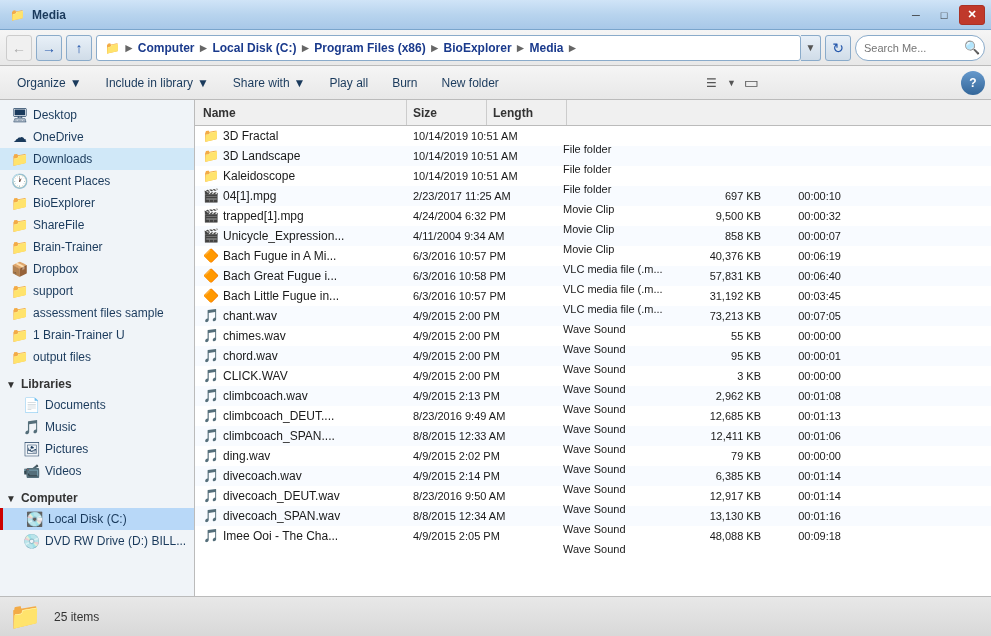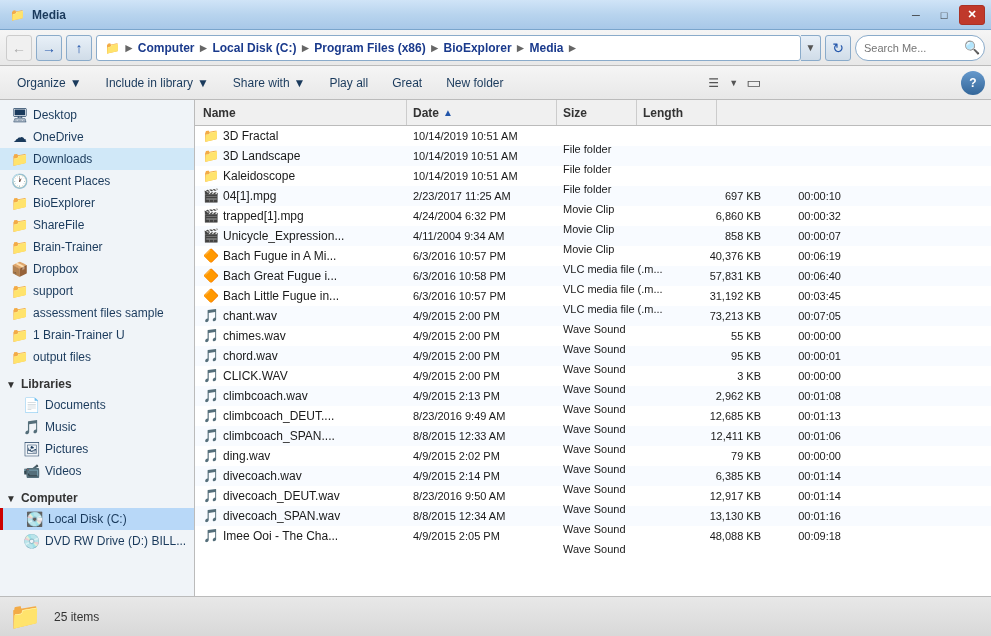--- a/index.html
+++ b/index.html
@@ -443,21 +443,21 @@
     <span>▼</span>
   </div>
   <div class="toolbar-btn">
     <span>Share with</span>
     <span>▼</span>
   </div>
   <div class="toolbar-btn">
     <span>Play all</span>
   </div>
   <div class="toolbar-btn">
-    <span>Great</span>
+    <span>Burn</span>
   </div>
   <div class="toolbar-btn">
     <span>New folder</span>
   </div>
   <div class="view-btns">
     <div class="view-btn">☰</div>
     <div class="view-btn-arrow">▼</div>
     <div class="collapse-btn">▭</div>
   </div>
   <div class="help-btn">?</div>
@@ -558,24 +558,20 @@
         </div>
     </div>
   </div>
 
   <div class="file-area">
 
     <div class="col-headers">
       <div class="col-header col-name">
         <span>Name</span>
       </div>
-      <div class="col-header col-date">
-        <span>Date</span>
-        <span class="sort-arrow">▲</span>
-      </div>
       <div class="col-header col-size">
         <span>Size</span>
       </div>
       <div class="col-header col-length">
         <span>Length</span>
       </div>
     </div>
 
     <div class="file-list" id="file-list">
         <div class="file-row">
@@ -618,21 +614,21 @@
       <div class="file-cell cell-size">697 KB</div>
       <div class="file-cell cell-length">00:00:10</div>
     </div>
         <div class="file-row">
       <div class="file-cell cell-name">
         <span class="file-icon" style="color:#cc4444">🎬</span>
         <span>trapped[1].mpg</span>
       </div>
       <div class="file-cell cell-date">4/24/2004 6:32 PM</div>
       <div class="file-cell cell-type">Movie Clip</div>
-      <div class="file-cell cell-size">6,860 KB</div>
+      <div class="file-cell cell-size">9,500 KB</div>
       <div class="file-cell cell-length">00:00:32</div>
     </div>
         <div class="file-row">
       <div class="file-cell cell-name">
         <span class="file-icon" style="color:#cc4444">🎬</span>
         <span>Unicycle_Expression...</span>
       </div>
       <div class="file-cell cell-date">4/11/2004 9:34 AM</div>
       <div class="file-cell cell-type">Movie Clip</div>
       <div class="file-cell cell-size">858 KB</div>

